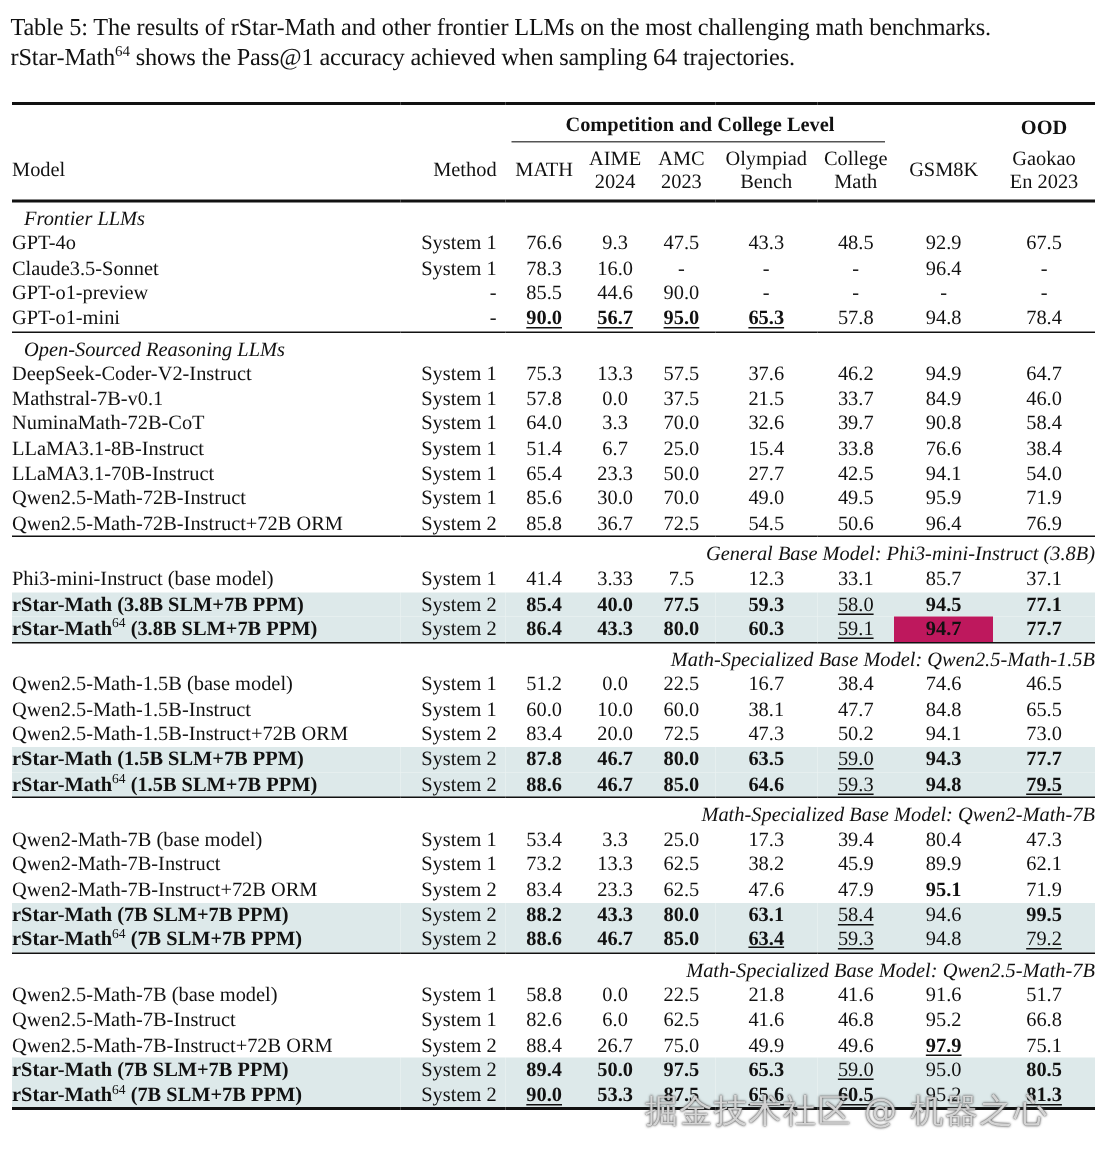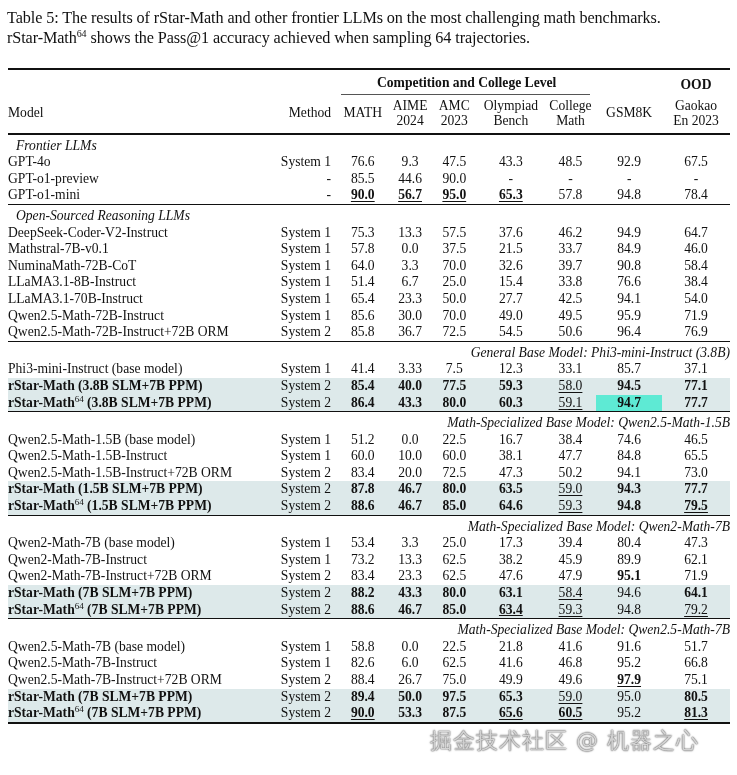--- a/index.html
+++ b/index.html
@@ -92,20 +92,31 @@
           <td class="meth">System 1</td>
           <td class="num"><span class="">76.6</span></td>
           <td class="num"><span class="">9.3</span></td>
           <td class="num"><span class="">47.5</span></td>
           <td class="num"><span class="">43.3</span></td>
           <td class="num"><span class="">48.5</span></td>
           <td class="num"><span class="">92.9</span></td>
           <td class="num"><span class="">67.5</span></td>
         </tr>
         <tr>
+          <td class="model"><span>Claude3.5-Sonnet</span></td>
+          <td class="meth">System 1</td>
+          <td class="num"><span class="">78.3</span></td>
+          <td class="num"><span class="">16.0</span></td>
+          <td class="num"><span class="">-</span></td>
+          <td class="num"><span class="">-</span></td>
+          <td class="num"><span class="">-</span></td>
+          <td class="num"><span class="">96.4</span></td>
+          <td class="num"><span class="">-</span></td>
+        </tr>
+        <tr>
           <td class="model"><span>GPT-o1-preview</span></td>
           <td class="meth">-</td>
           <td class="num"><span class="">85.5</span></td>
           <td class="num"><span class="">44.6</span></td>
           <td class="num"><span class="">90.0</span></td>
           <td class="num"><span class="">-</span></td>
           <td class="num"><span class="">-</span></td>
           <td class="num"><span class="">-</span></td>
           <td class="num"><span class="">-</span></td>
         </tr>
@@ -226,21 +237,21 @@
           <td class="num" style="background: rgb(221, 233, 234);"><span class="b">77.1</span></td>
         </tr>
         <tr class="hl">
           <td class="model b" style="background: rgb(221, 233, 234);"><span>rStar-Math</span><sup>64</sup><span> (3.8B SLM+7B PPM)</span></td>
           <td class="meth" style="background: rgb(221, 233, 234);">System 2</td>
           <td class="num" style="background: rgb(221, 233, 234);"><span class="b">86.4</span></td>
           <td class="num" style="background: rgb(221, 233, 234);"><span class="b">43.3</span></td>
           <td class="num" style="background: rgb(221, 233, 234);"><span class="b">80.0</span></td>
           <td class="num" style="background: rgb(221, 233, 234);"><span class="b">60.3</span></td>
           <td class="num" style="background: rgb(221, 233, 234);"><span class="u">59.1</span></td>
-          <td class="num" style="background: #5eead4; margin-top: 19px;"><span class="b">94.7</span></td>
+          <td class="num" style="background: #be185d; margin-top: 19px;"><span class="b">94.7</span></td>
           <td class="num" style="background: rgb(221, 233, 234);"><span class="b">77.7</span></td>
         </tr>
         <tr class="section mid-rule">
           <td colspan="9" class="label-center">Math-Specialized Base Model: Qwen2.5-Math-1.5B</td>
         </tr>
         <tr>
           <td class="model"><span>Qwen2.5-Math-1.5B (base model)</span></td>
           <td class="meth">System 1</td>
           <td class="num"><span class="">51.2</span></td>
           <td class="num"><span class="">0.0</span></td>
@@ -332,21 +343,21 @@
         </tr>
         <tr class="hl">
           <td class="model b" style="background: rgb(221, 233, 234);"><span>rStar-Math</span><span> (7B SLM+7B PPM)</span></td>
           <td class="meth" style="background: rgb(221, 233, 234);">System 2</td>
           <td class="num" style="background: rgb(221, 233, 234);"><span class="b">88.2</span></td>
           <td class="num" style="background: rgb(221, 233, 234);"><span class="b">43.3</span></td>
           <td class="num" style="background: rgb(221, 233, 234);"><span class="b">80.0</span></td>
           <td class="num" style="background: rgb(221, 233, 234);"><span class="b">63.1</span></td>
           <td class="num" style="background: rgb(221, 233, 234);"><span class="u">58.4</span></td>
           <td class="num" style="background: rgb(221, 233, 234);"><span class="">94.6</span></td>
-          <td class="num" style="background: rgb(221, 233, 234);"><span class="b">64.1</span></td>
+          <td class="num" style="background: rgb(221, 233, 234);"><span class="b">99.5</span></td>
         </tr>
         <tr class="hl">
           <td class="model b" style="background: rgb(221, 233, 234);"><span>rStar-Math</span><sup>64</sup><span> (7B SLM+7B PPM)</span></td>
           <td class="meth" style="background: rgb(221, 233, 234);">System 2</td>
           <td class="num" style="background: rgb(221, 233, 234);"><span class="b">88.6</span></td>
           <td class="num" style="background: rgb(221, 233, 234);"><span class="b">46.7</span></td>
           <td class="num" style="background: rgb(221, 233, 234);"><span class="b">85.0</span></td>
           <td class="num" style="background: rgb(221, 233, 234); text-decoration: underline;"><span class="b">63.4</span></td>
           <td class="num" style="background: rgb(221, 233, 234);"><span class="u">59.3</span></td>
           <td class="num" style="background: rgb(221, 233, 234);"><span class="">94.8</span></td>

